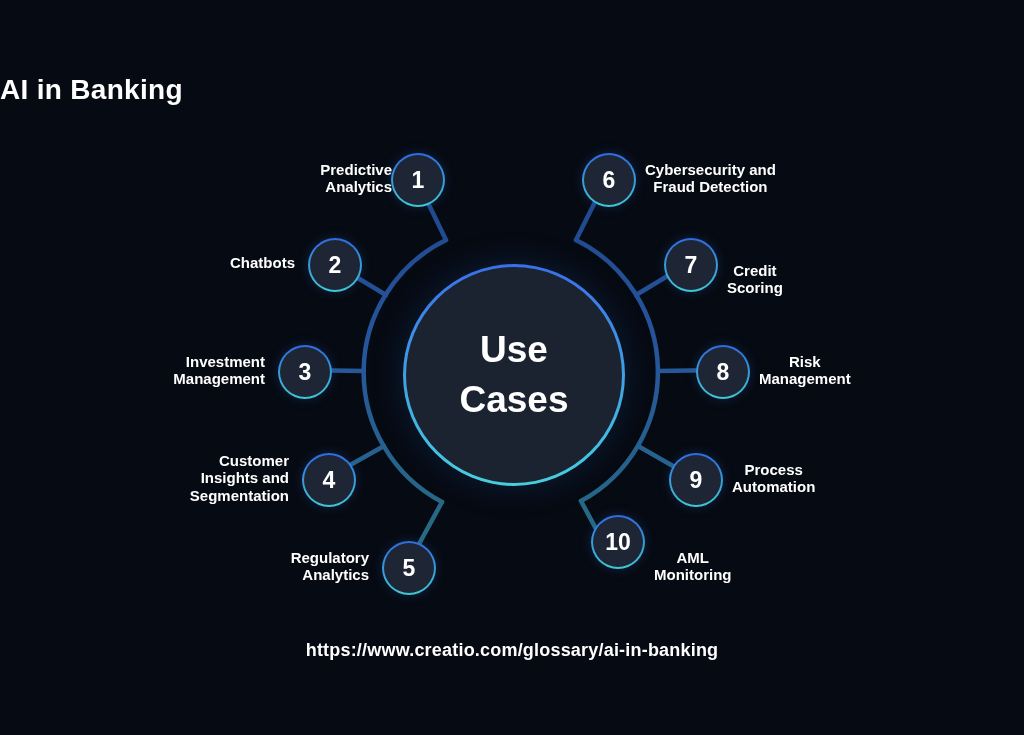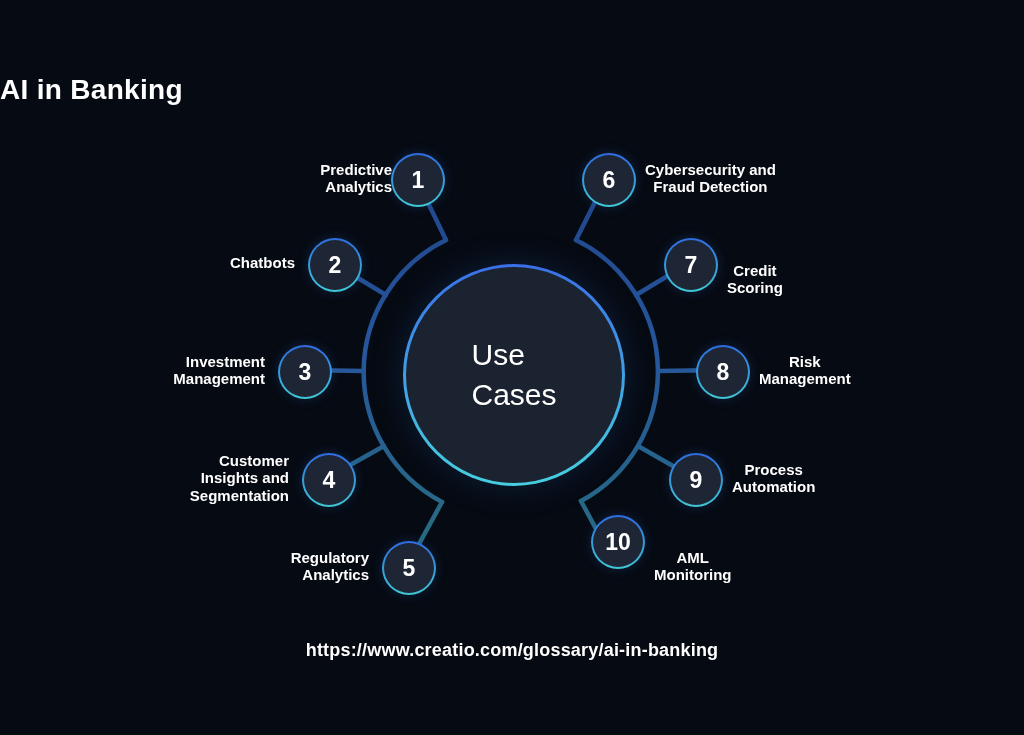--- a/index.html
+++ b/index.html
@@ -23,21 +23,21 @@
   .wires{position:absolute;left:0;top:0;}
   .center-circle{
     position:absolute;left:403px;top:264px;width:216px;height:216px;
     border-radius:50%;border:3px solid transparent;
     background:linear-gradient(var(--center-fill),var(--center-fill)) padding-box,
                linear-gradient(180deg,#3a70e8,#46cfdf) border-box;
     display:flex;align-items:center;justify-content:center;
     box-shadow:0 0 34px rgba(45,100,190,.22);
   }
   .center-label{
-    color:var(--text);font-size:30px;font-weight:normal;text-align:left;
+    color:var(--text);font-size:37px;font-weight:bold;text-align:center;
     line-height:1.35;white-space:pre-line;
   }
   .nodes-layer{position:absolute;left:0;top:0;width:100%;height:100%;}
   .node{
     position:absolute;width:50px;height:50px;border-radius:50%;
     border:2px solid transparent;
     background:linear-gradient(var(--node-fill),var(--node-fill)) padding-box,
                linear-gradient(180deg,var(--accent-blue),var(--accent-teal)) border-box;
     display:flex;align-items:center;justify-content:center;
     box-shadow:0 0 12px rgba(45,100,190,.28);

